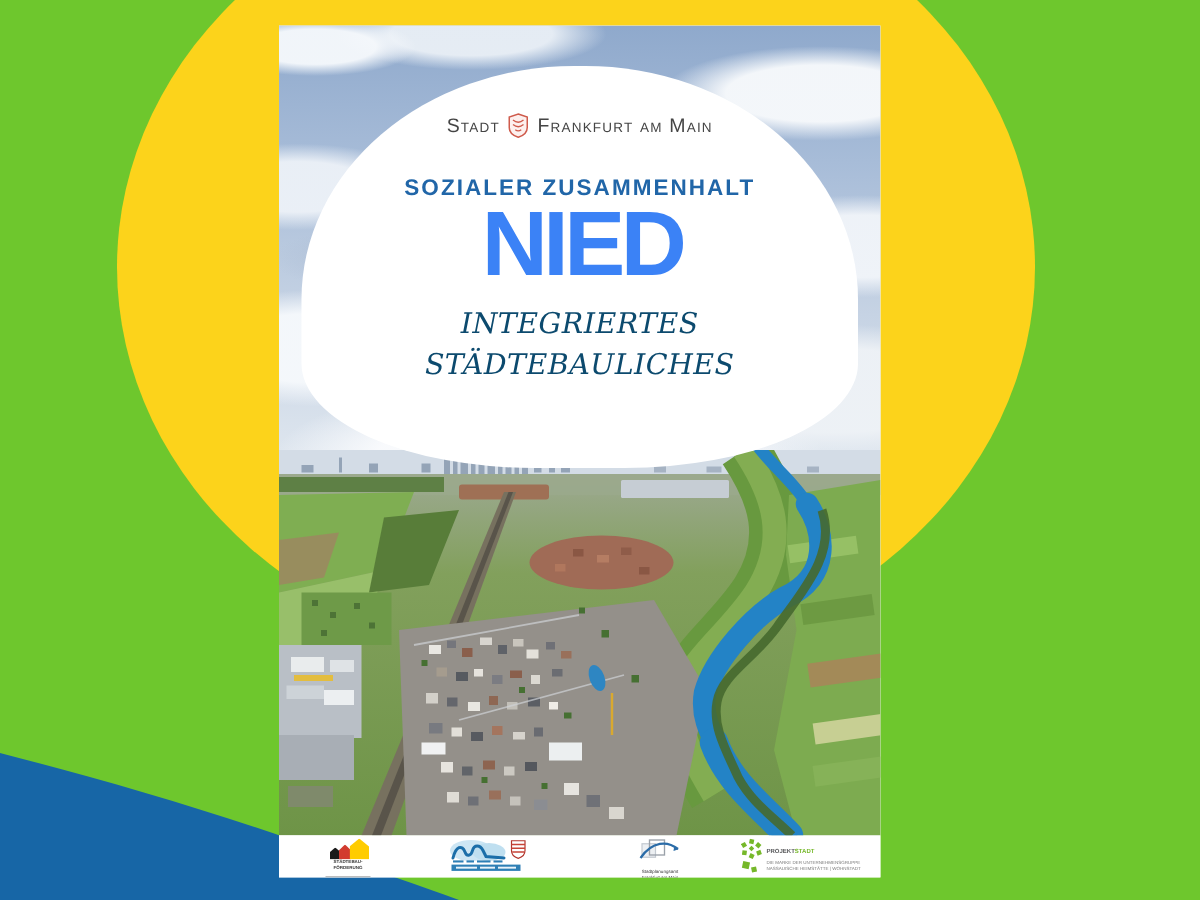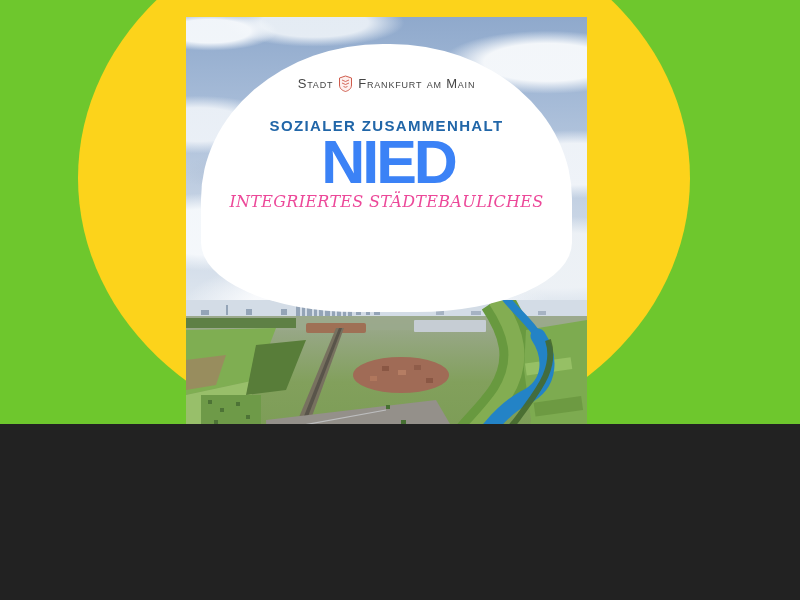--- a/index.html
+++ b/index.html
@@ -1,16 +1,16 @@
 <!DOCTYPE html>
 <html><head>
 <meta charset="utf-8">
 <style>
   html,body{margin:0;padding:0;background:#222;}
-  .stage{position:relative;width:800px;height:424px;overflow:hidden;background:#6ec72d;font-family:"Liberation Sans",sans-serif;}
+  .stage{position:relative;width:800px;height:600px;overflow:hidden;background:#6ec72d;font-family:"Liberation Sans",sans-serif;}
   .stage *{box-sizing:border-box;}
   .yellow-ellipse{position:absolute;left:78px;top:-88px;width:612px;height:532px;border-radius:50%;background:#fcd31b;}
   .blue-svg{position:absolute;left:0;top:0;width:800px;height:600px;display:block;}
   
   .cover{position:absolute;left:186px;top:17px;width:401px;height:568px;background:#fff;overflow:hidden;}
   .sky{position:absolute;left:0;top:0;width:401px;height:283px;
     background:
       radial-gradient(90px 26px at 6% 5%, rgba(246,249,252,.95) 45%, rgba(246,249,252,0) 75%),
       radial-gradient(120px 32px at 32% 2%, rgba(238,243,248,.9) 45%, rgba(238,243,248,0) 75%),
       radial-gradient(140px 42px at 90% 16%, rgba(248,250,252,.95) 45%, rgba(248,250,252,0) 75%),
@@ -23,21 +23,21 @@
       radial-gradient(140px 34px at 25% 55%, rgba(170,186,209,.5) 40%, rgba(170,186,209,0) 75%),
       linear-gradient(180deg,#8fa9cc 0%,#a7bcd8 32%,#c6d3e4 68%,#dde5ee 100%);}
   .photo{position:absolute;left:0;top:283px;width:401px;height:257px;display:block;}
   .blob{position:absolute;left:15px;top:27px;width:371px;height:268px;background:#ffffff;z-index:2;
     border-radius:49% 49% 42% 42% / 58% 58% 26% 26%;
     display:flex;flex-direction:column;align-items:center;text-align:center;}
   .publisher{margin-top:30px;height:18px;display:flex;align-items:center;gap:5px;color:#454545;}
   .pubword{font-variant:small-caps;font-size:13px;letter-spacing:.8px;font-family:"Liberation Sans",sans-serif;}
   .kicker{margin-top:25px;font-size:15px;font-weight:bold;letter-spacing:1.35px;color:#2166a8;white-space:nowrap;text-align:right;}
   .bigtitle{margin-top:0;font-size:61px;font-weight:bold;letter-spacing:-3px;line-height:.92;color:#3b82f6;padding-left:3px;}
-  .subtitle{margin-top:1px;font-family:"DejaVu Serif",serif;font-style:italic;font-size:16px;letter-spacing:.3px;line-height:1.4;color:#ec4899;}
+  .subtitle{margin-top:13px;font-family:"DejaVu Serif",serif;font-style:italic;font-size:19px;letter-spacing:.3px;line-height:1.4;color:#0c4a6e;}
   
   .footer{position:absolute;left:0;top:540px;width:401px;height:28px;background:#fff;z-index:3;}
   .logo{position:absolute;top:2px;height:25px;}
   .micro{display:inline-block;font-size:6px;transform:scale(.5);transform-origin:0 0;white-space:nowrap;line-height:1.25;}
   .micro-c{transform-origin:50% 0;}
   .bar{height:1px;background:#bdbdbd;margin:1px auto 0;}
   .houses{position:relative;height:14px;width:36px;margin:0 auto;}
   .house{position:absolute;bottom:0;clip-path:polygon(0 38%,50% 0,100% 38%,100% 100%,0 100%);}
   .l1cap{font-weight:bold;color:#3a3a3a;text-align:center;display:block;}
   .pslines{color:#7a7a7a;display:block;}

